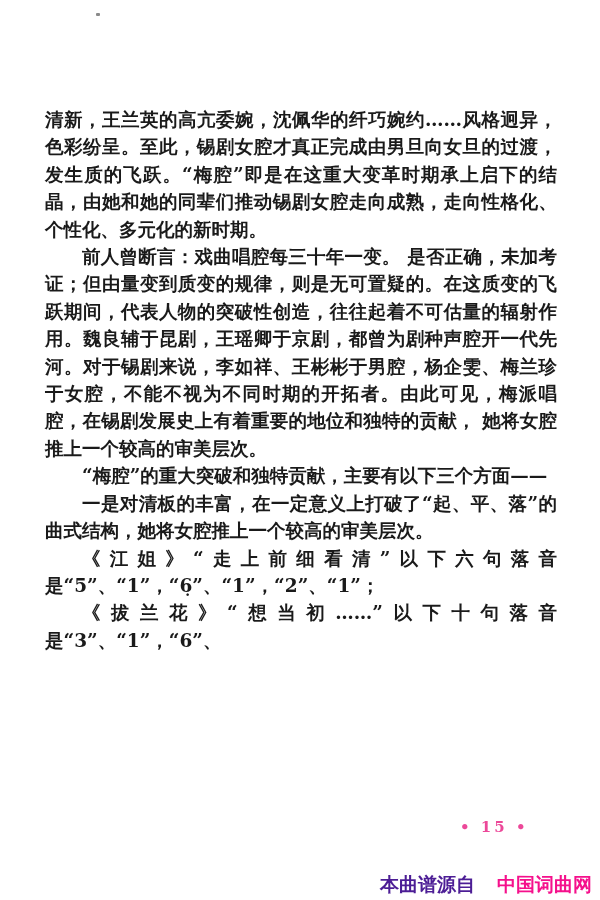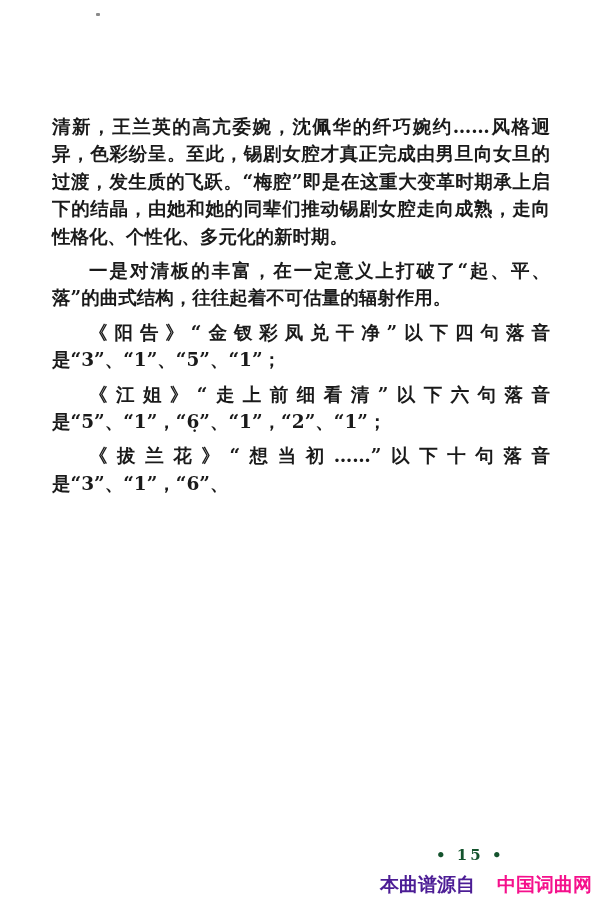--- a/index.html
+++ b/index.html
@@ -29,35 +29,34 @@
     position: absolute;
     left: 45px;
     top: 106px;
     width: 512px;
     font-size: 18.5px;
     line-height: 27.4px;
     font-weight: 600;
     text-align: justify;
   }
   .text-block p {
-    margin: 7px;
+    margin: 0;
     text-indent: 2em;
   }
   .text-block p.no-indent {
     text-indent: 0;
   }
   .page-number {
     position: absolute;
-    left: 436px;
+    left: 460px;
     top: 818px;
     font-size: 15px;
     letter-spacing: 3px;
     font-weight: 600;
-    color: #14532d;
-    margin-top: 28px;
+    color: #ec4899;
   }
   .footer-watermark {
     position: absolute;
     right: 8px;
     bottom: 2px;
     font-family: "DejaVu Sans", "Liberation Sans", sans-serif;
     font-size: 19px;
     font-weight: bold;
     white-space: nowrap;
   }
@@ -71,22 +70,23 @@
 </style>
 </head>
 <body>
 
 <div class="page">
 
   <div class="scan-speck"></div>
 
   <div class="text-block">
     <p class="no-indent">清新，王兰英的高亢委婉，沈佩华的纤巧婉约……风格迥异，色彩纷呈。至此，锡剧女腔才真正完成由男旦向女旦的过渡，发生质的飞跃。“梅腔”即是在这重大变革时期承上启下的结晶，由她和她的同辈们推动锡剧女腔走向成熟，走向性格化、个性化、多元化的新时期。</p>
-    <p>一是对清板的丰富，在一定意义上打破了“起、平、落”的曲式结构，往往起着不可估量的辐射作用。</p>
-    <p>《阳告》“金钗彩凤兑干净”以下四句落音是“3”、“1”、“5”、“1”；</p>
+    <p>前人曾断言：戏曲唱腔每三十年一变。 是否正确，未加考证；但由量变到质变的规律，则是无可置疑的。在这质变的飞跃期间，代表人物的突破性创造，往往起着不可估量的辐射作用。魏良辅于昆剧，王瑶卿于京剧，都曾为剧种声腔开一代先河。对于锡剧来说，李如祥、王彬彬于男腔，杨企雯、梅兰珍于女腔，不能不视为不同时期的开拓者。由此可见，梅派唱腔，在锡剧发展史上有着重要的地位和独特的贡献， 她将女腔推上一个较高的审美层次。</p>
+    <p>“梅腔”的重大突破和独特贡献，主要有以下三个方面——</p>
+    <p>一是对清板的丰富，在一定意义上打破了“起、平、落”的曲式结构，她将女腔推上一个较高的审美层次。</p>
     <p>《江姐》“走上前细看清”以下六句落音是“5”、“1”，“6̣”、“1”，“2”、“1”；</p>
     <p>《拔兰花》“想当初……”以下十句落音是“3”、“1”，“6”、</p>
   </div>
 
   <div class="page-number">• 15 •</div>
 
   <div class="footer-watermark">
     <span class="wm-black">本曲谱源自</span><span class="wm-pink" style="color: rgb(245, 16, 140); font-family: Liberation Serif, serif;">中国词曲网</span>
   </div>
 

